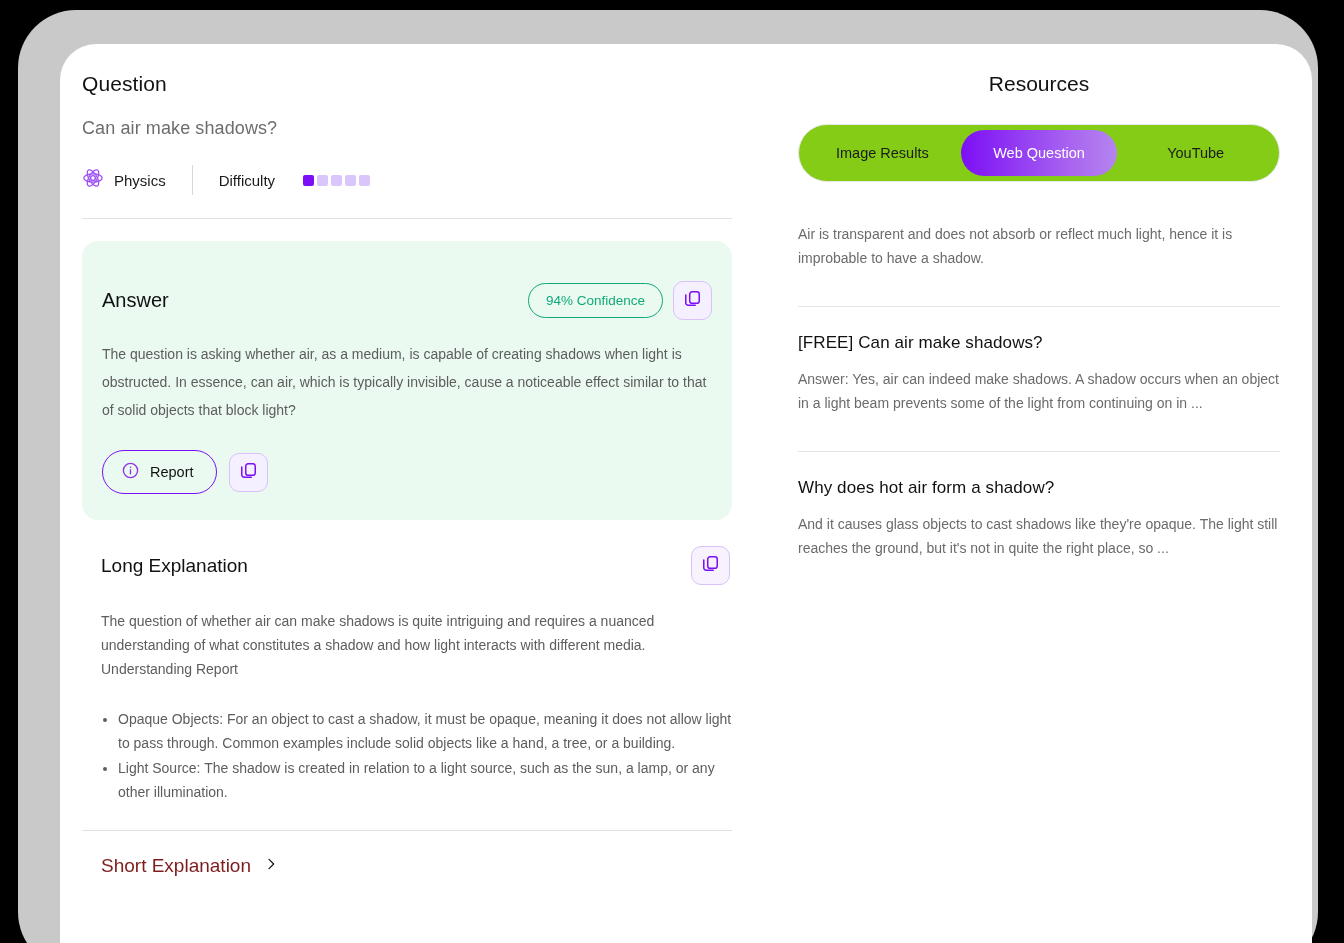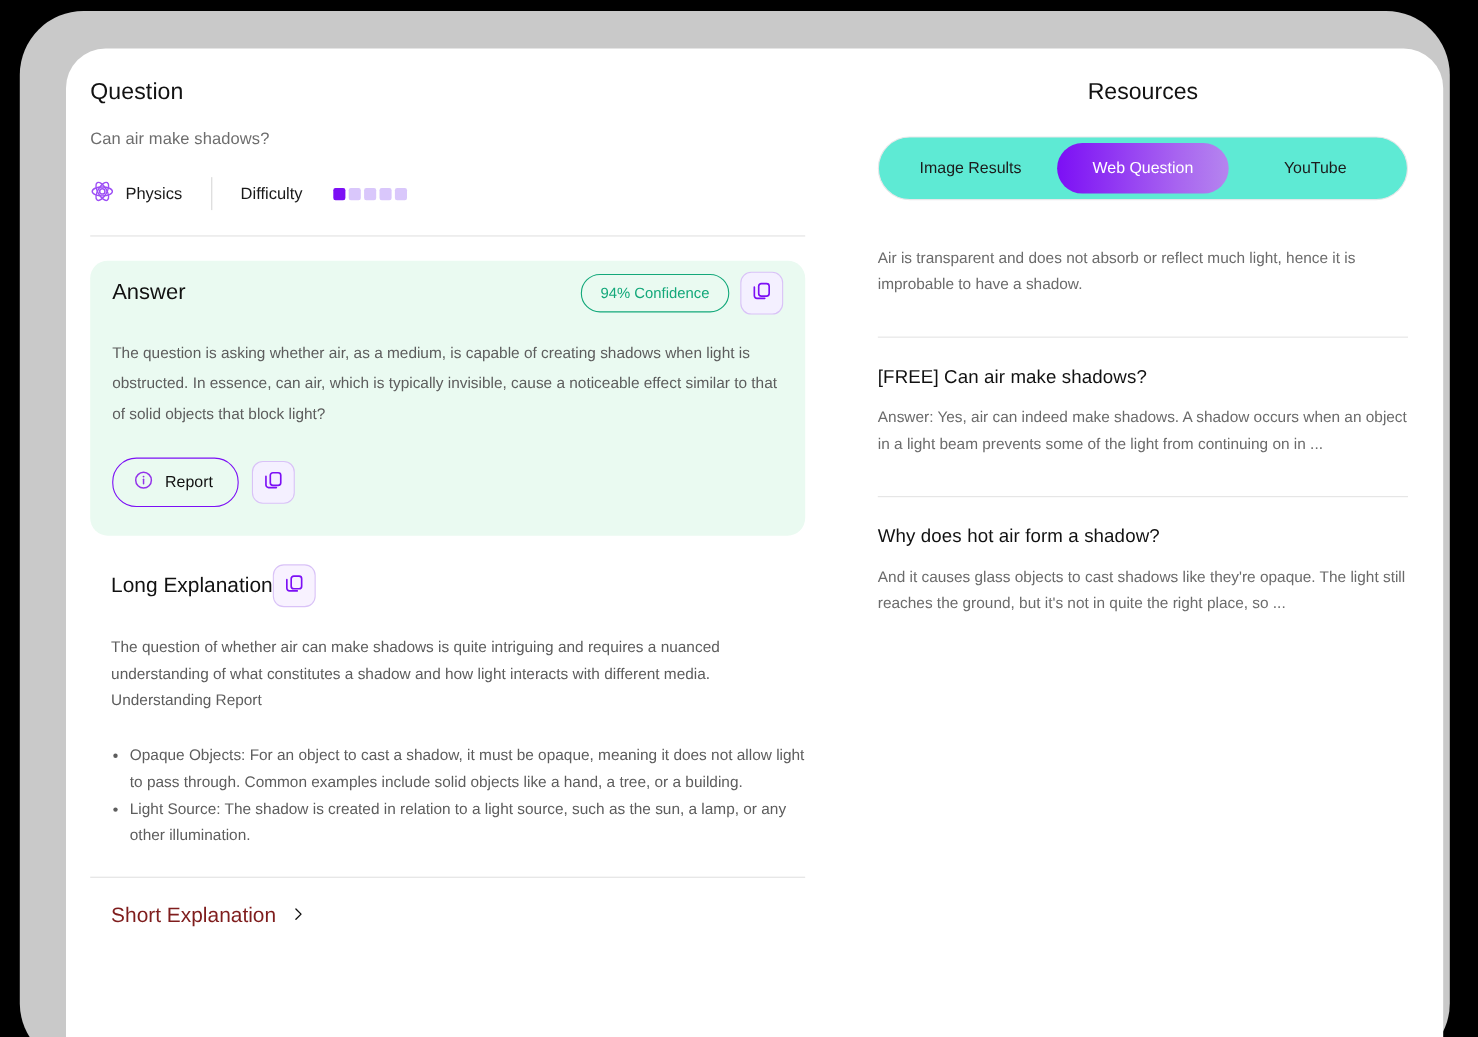--- a/index.html
+++ b/index.html
@@ -45,21 +45,21 @@
 
   .section-heading {
     font-size: 21px;
     font-weight: 500;
     color: #121212;
     letter-spacing: 0.1px;
     margin: 0;
   }
 
   #question-text {
-    font-size: 15px;
+    font-size: 18px;
     color: #6d6d6d;
     margin-top: 22px;
     letter-spacing: 0.1px;
   }
 
   #meta-row {
     display: flex;
     align-items: center;
     margin-top: 28px;
     height: 26px;
@@ -124,21 +124,21 @@
     width: 650px;
   }
 
   
   #answer-card {
     margin-top: 22px;
     width: 650px;
     background: #eafaf1;
     border-radius: 16px;
     box-sizing: border-box;
-    padding: 10px 20px 26px 20px;
+    padding: 40px 20px 26px 20px;
   }
 
   #answer-header {
     display: flex;
     align-items: center;
     justify-content: space-between;
   }
 
   #answer-title {
     font-size: 20px;
@@ -205,20 +205,21 @@
 
   
   #long-explanation-section {
     margin-top: 26px;
     width: 650px;
   }
 
   #long-explanation-header {
     display: flex;
     align-items: center;
+    justify-content: space-between;
     padding: 0 2px 0 19px;
   }
 
   #long-explanation-title {
     font-size: 19px;
     font-weight: 500;
     color: #111111;
   }
 
   #long-explanation-body {
@@ -273,21 +274,21 @@
     font-weight: 500;
     color: #121212;
     text-align: center;
     margin: 0;
   }
 
   #tab-switcher {
     margin-top: 28px;
     width: 482px;
     height: 58px;
-    background: #5eead4;
+    background: #84cc16;
     border: 1px solid #e7e7e9;
     border-radius: 30px;
     display: flex;
     align-items: center;
     padding: 5px;
     box-sizing: border-box;
   }
 
   .tab-item {
     flex: 1;

